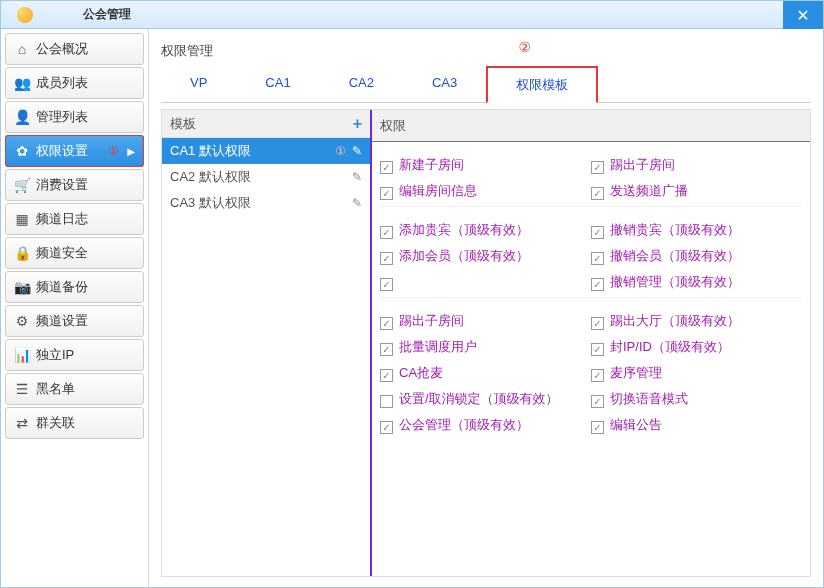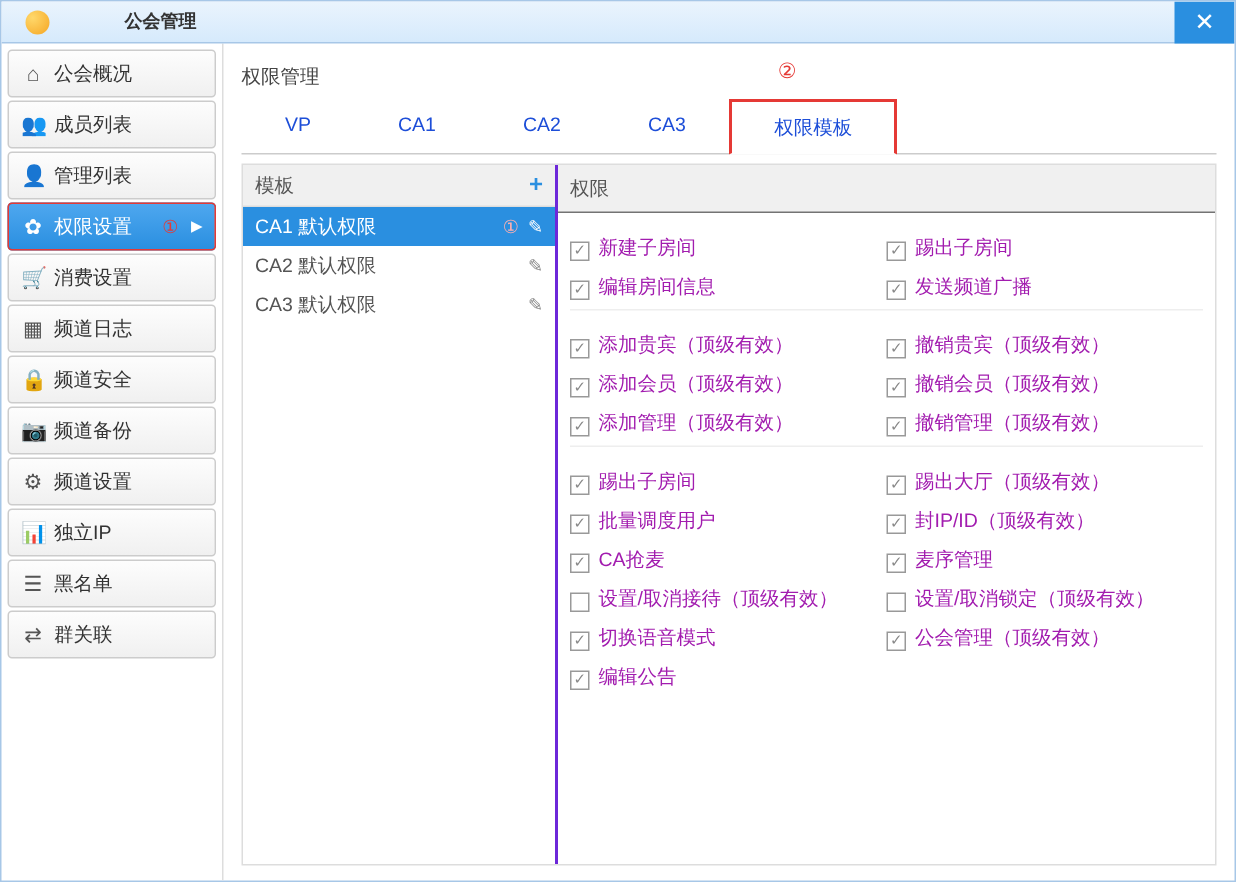--- a/index.html
+++ b/index.html
@@ -183,21 +183,20 @@
               <div class="perm">
                 <span class="cb checked"></span>
                 <span>添加会员（顶级有效）</span>
               </div>
               <div class="perm">
                 <span class="cb checked"></span>
                 <span>撤销会员（顶级有效）</span>
               </div>
               <div class="perm">
                 <span class="cb checked"></span>
-                <span>添加管理（顶级有效）</span>
               </div>
               <div class="perm">
                 <span class="cb checked"></span>
                 <span>撤销管理（顶级有效）</span>
               </div>
             </div>
             <div class="perm-group">
               <div class="perm">
                 <span class="cb checked"></span>
                 <span>踢出子房间</span>
@@ -214,24 +213,20 @@
                 <span class="cb checked"></span>
                 <span>封IP/ID（顶级有效）</span>
               </div>
               <div class="perm">
                 <span class="cb checked"></span>
                 <span>CA抢麦</span>
               </div>
               <div class="perm">
                 <span class="cb checked"></span>
                 <span>麦序管理</span>
-              </div>
-              <div class="perm">
-                <span class="cb"></span>
-                <span>设置/取消接待（顶级有效）</span>
               </div>
               <div class="perm">
                 <span class="cb"></span>
                 <span>设置/取消锁定（顶级有效）</span>
               </div>
               <div class="perm">
                 <span class="cb checked"></span>
                 <span>切换语音模式</span>
               </div>
               <div class="perm">

